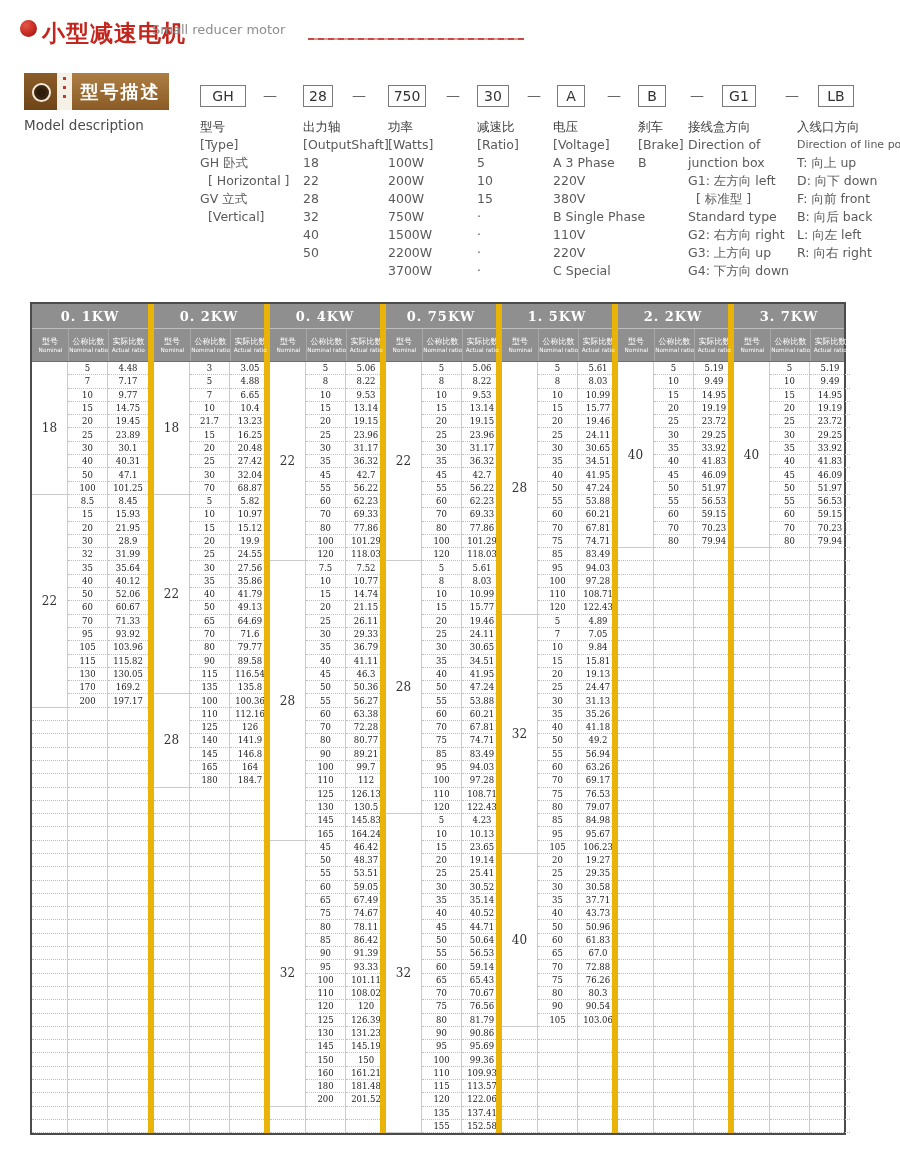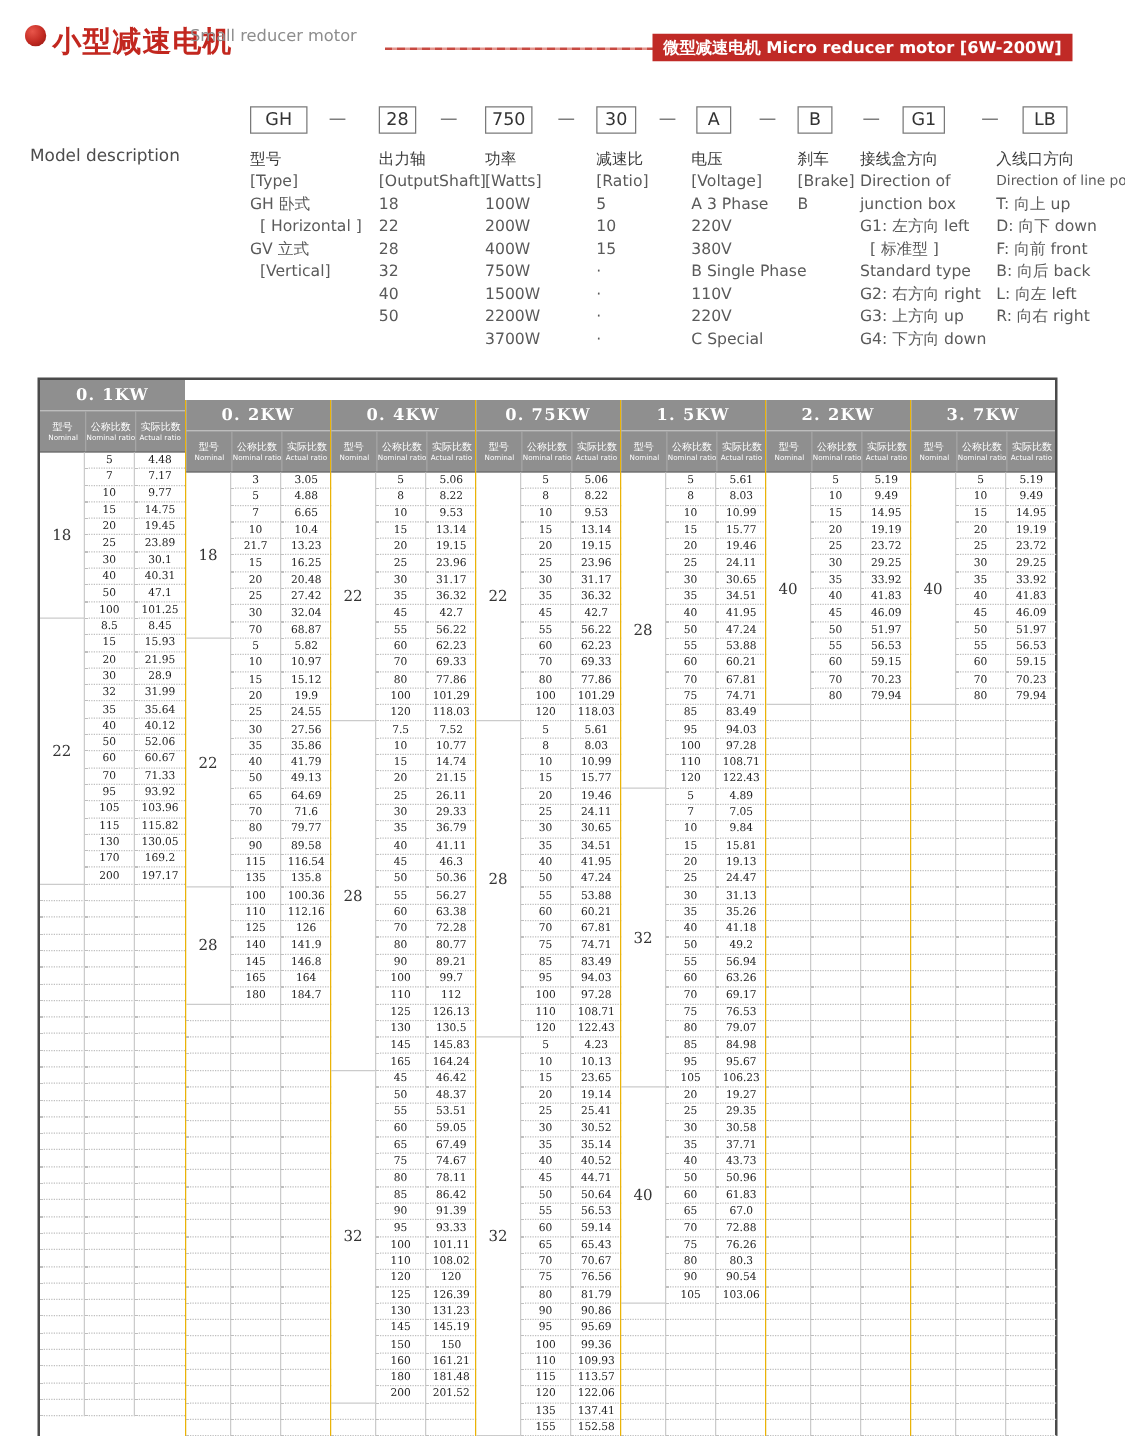--- a/index.html
+++ b/index.html
@@ -38,21 +38,21 @@
   .desc-col .t-en { color:#5a5a5a; }
   .desc-col.narrow-en .t-en { font-size:11px; }
 
   
   .tbl-title { position:absolute; left:25px; top:276px; }
   .tbl-title .zh { font-size:14.5px; font-weight:bold; color:#3d3d3d; }
   .tbl-title .en { font-size:13.5px; color:#4e4e4e; margin-left:14px; }
 
   .rtable { position:absolute; left:30px; top:302px; display:flex; border:2px solid #4b4b4b; background:#fff; }
   .tgroup { width:116px; }
-  .tgroup + .tgroup { border-left:1px solid #eab308;margin-top:16px; }
+  .tgroup + .tgroup { border-left:6px solid #eab308; }
   .ghead { height:25px; background:#8f8f8f; color:#fff; display:flex; align-items:center; justify-content:center;
     font-family:"DejaVu Serif", serif; font-weight:bold; font-size:13px; border-bottom:1px solid #bdbdbd; letter-spacing:1px; }
   .gsub { display:grid; grid-template-columns:36px 40px 40px; height:33px; background:#8f8f8f; border-bottom:1px solid #6e6e6e; }
   .gsub .sc { border-left:1px solid #a6a6a6; color:#fff; display:flex; flex-direction:column; align-items:center; justify-content:center; overflow:hidden; }
   .gsub .sc:first-child { border-left:none; }
   .sub-zh { font-size:8px; line-height:9px; white-space:nowrap; }
   .sub-en { font-size:7px; line-height:8px; white-space:nowrap; transform:scale(.82); }
   .ggrid { display:grid; grid-template-columns:36px 40px 40px; }
   .cell { display:flex; align-items:center; justify-content:center;
     font-family:"DejaVu Serif", serif; font-size:8.5px; color:#222;
@@ -62,22 +62,26 @@
 </style>
 </head>
 <body>
 
 <div id="page">
 
   <div class="brand-dot"></div>
   <div class="title-zh">小型减速电机</div>
   <div class="title-en">Small reducer motor</div>
   <div class="wavy-line"></div>
-  <div class="banner">微型减速电机 Micro reducer motor  [6W-200W]</div>
-
+
+  <div class="badge">
+    <div class="badge-icon"></div>
+    <div class="badge-strip"></div>
+    <div class="badge-label">型号描述</div>
+  </div>
   <div class="model-desc-en">Model description</div>
 
   <div id="code-row">
       <div class="mbox" style="left: 200px; width: 46px;">GH</div>
       <div class="mdash" style="left: 263px;">—</div>
       <div class="mbox" style="left: 303px; width: 30px;">28</div>
       <div class="mdash" style="left: 352px;">—</div>
       <div class="mbox" style="left: 388px; width: 38px;">750</div>
       <div class="mdash" style="left: 446px;">—</div>
       <div class="mbox" style="left: 477px; width: 32px;">30</div>

